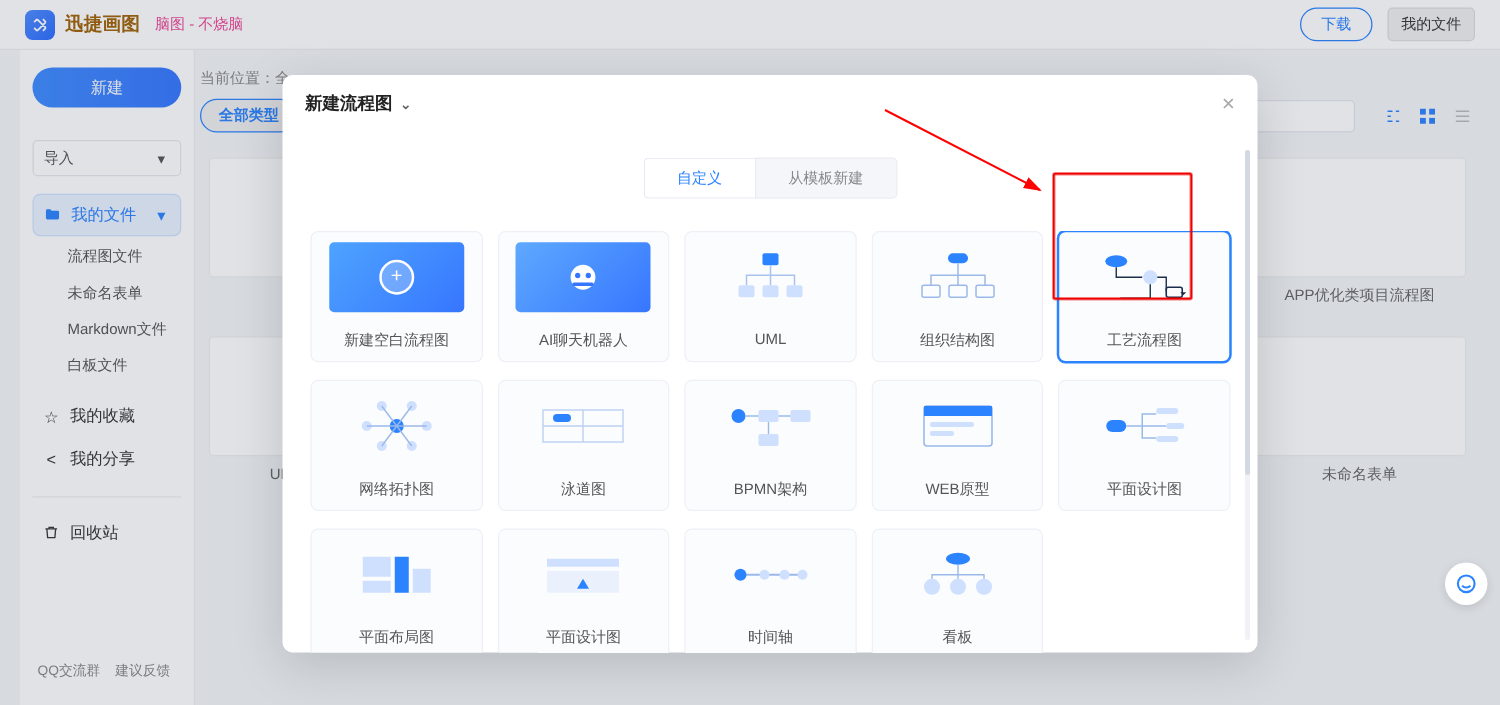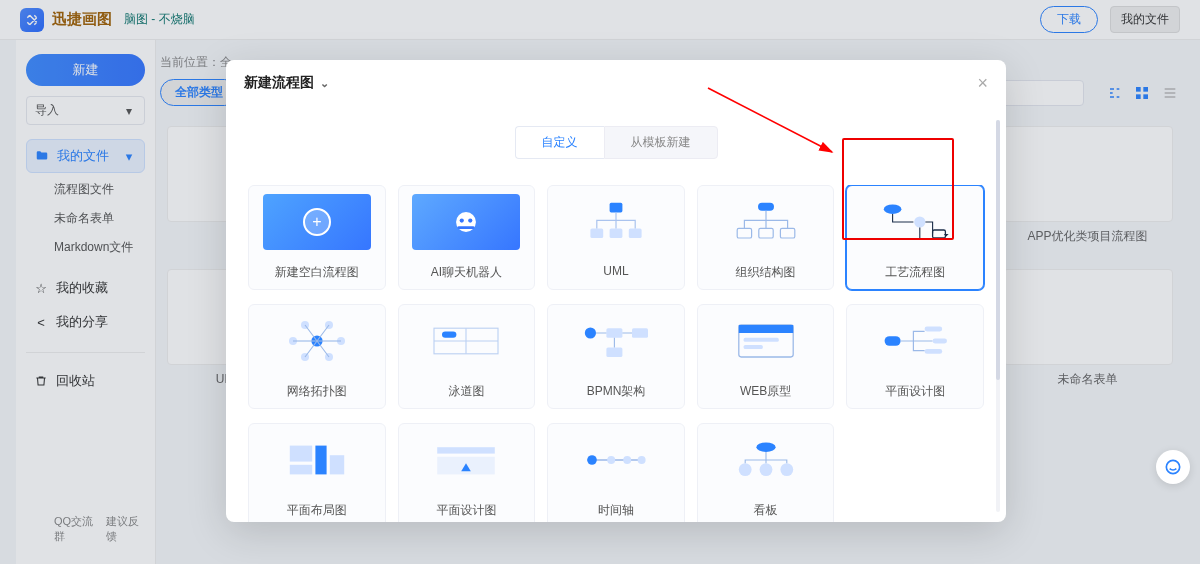--- a/index.html
+++ b/index.html
@@ -2,35 +2,35 @@
 <html><head>
   <meta charset="utf-8">
   <style>
     * { margin: 0; padding: 0; box-sizing: border-box; font-family: -apple-system, BlinkMacSystemFont, "PingFang SC", "Microsoft YaHei", sans-serif; }
     body { width: 1200px; height: 564px; background: #f5f7fa; overflow: hidden; position: relative; }
 
     
     .topbar { height: 40px; display: flex; align-items: center; padding: 0 20px; background: #fff; border-bottom: 1px solid #eee; }
     .logo { width: 24px; height: 24px; background: linear-gradient(135deg,#4f8bff,#2b6cff); border-radius: 6px; display:flex;align-items:center;justify-content:center;color:#fff;font-weight:bold;font-size:14px;margin-right:8px;}
     .brand { font-weight: 700; font-size: 15px; color: #a16207; margin-right: 12px;}
-    .subtitle { font-size: 12px; color: #0f766e; }
+    .subtitle { font-size: 12px; color: #ec4899; }
     .topbar-spacer { flex: 1; }
     .dl-btn { border:1px solid #2b83ff;color:#2b83ff;border-radius:14px;padding:4px 16px;font-size:12px;margin-right:12px;background:#fff;}
     .myfiles-btn { font-size:12px;color:#333;padding:4px 10px;border:1px solid #ddd;border-radius:4px;}
 
     
     .sidebar { position:absolute;left:16px;top:40px;bottom:0;width:140px;background:#fff;border-right:1px solid #eee;padding:14px 10px;display:flex;flex-direction:column;}
     .new-btn { background:linear-gradient(90deg,#3e8bff,#3676ff);color:#fff;border:none;border-radius:16px;padding:7px 0;font-size:13px;margin-bottom:10px;}
-    .import-btn { border:1px solid #e5e8ee;color:#555;border-radius:4px;padding:5px 8px;font-size:12px;margin-bottom:14px;background:#fff;display:flex;align-items:center;justify-content:space-between;}
+    .import-btn { border:1px solid #e5e8ee;color:#555;border-radius:4px;padding:5px 8px;font-size:12px;margin-bottom:14px;background:#fff;display:flex;align-items:center;justify-content:space-between;margin-top:16px;}
     .side-item { display:flex;align-items:center;gap:8px;font-size:13px;color:#333;padding:7px 8px;border-radius:6px;margin-bottom:2px;}
     .side-item.active { background:#eaf2ff;color:#2b83ff;border:1px solid #cfe2ff;}
     .side-sub { font-size:12px;color:#555;padding:6px 8px 6px 28px;}
     .side-gap { margin-top: 10px; }
     .side-divider { border-top:1px solid #eee;margin:12px 0;}
-    .sidebar-foot { margin-top:auto;display:flex;gap:12px;font-size:11px;color:#888;padding:6px 4px;margin-left:24px;}
+    .sidebar-foot { margin-top:auto;display:flex;gap:12px;font-size:11px;color:#888;padding:6px 4px;}
 
     .icon-sm { width:14px;height:14px;display:inline-flex;align-items:center;justify-content:center;}
 
     
     .main { position:absolute;left:140px;right:0;top:40px;bottom:0;padding:14px 20px;overflow:hidden;}
     .breadcrumb {font-size:12px;color:#888;margin-bottom:8px;}
     .toolbar-row {display:flex;align-items:center;gap:10px;}
     .type-pill {border:1px solid #2b83ff;color:#2b83ff;border-radius:14px;padding:4px 14px;font-size:12px;font-weight:bold;}
     .search-box {margin-left:auto;border:1px solid #e3e6ee;border-radius:4px;padding:5px 10px;font-size:12px;color:#999;background:#fff;width:160px;}
     .view-icons {display:flex;gap:8px;margin-left:10px;}
@@ -99,20 +99,21 @@
       <svg viewBox="0 0 24 24" width="14" height="14" fill="currentColor">
           <path d="M3 6a2 2 0 012-2h4l2 2h8a2 2 0 012 2v8a2 2 0 01-2 2H5a2 2 0 01-2-2V6z"></path>
         </svg>
     </span>
     <span>我的文件</span>
     <span class="icon-sm" style="margin-left:auto;color:#2b83ff">▾</span>
   </div>
   <div class="side-sub">流程图文件</div>
   <div class="side-sub">未命名表单</div>
   <div class="side-sub">Markdown文件</div>
+  <div class="side-sub">白板文件</div>
 
   <div class="side-item side-gap">
     <span class="icon-sm">☆</span>
     <span>我的收藏</span>
   </div>
   <div class="side-item">
     <span class="icon-sm">&lt;</span>
     <span>我的分享</span>
   </div>
 

